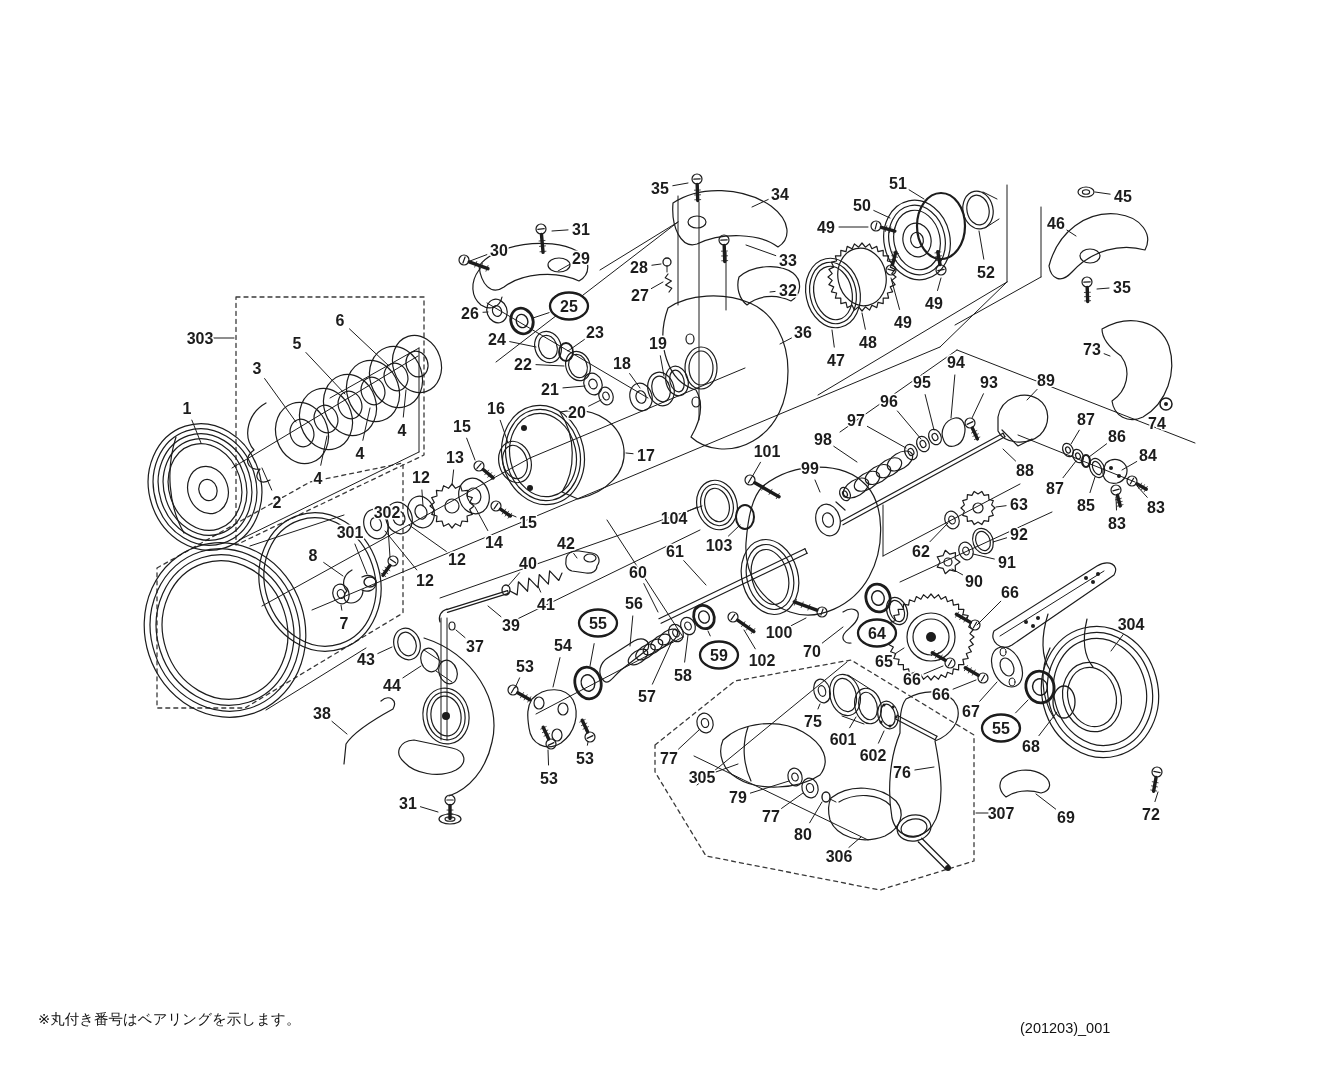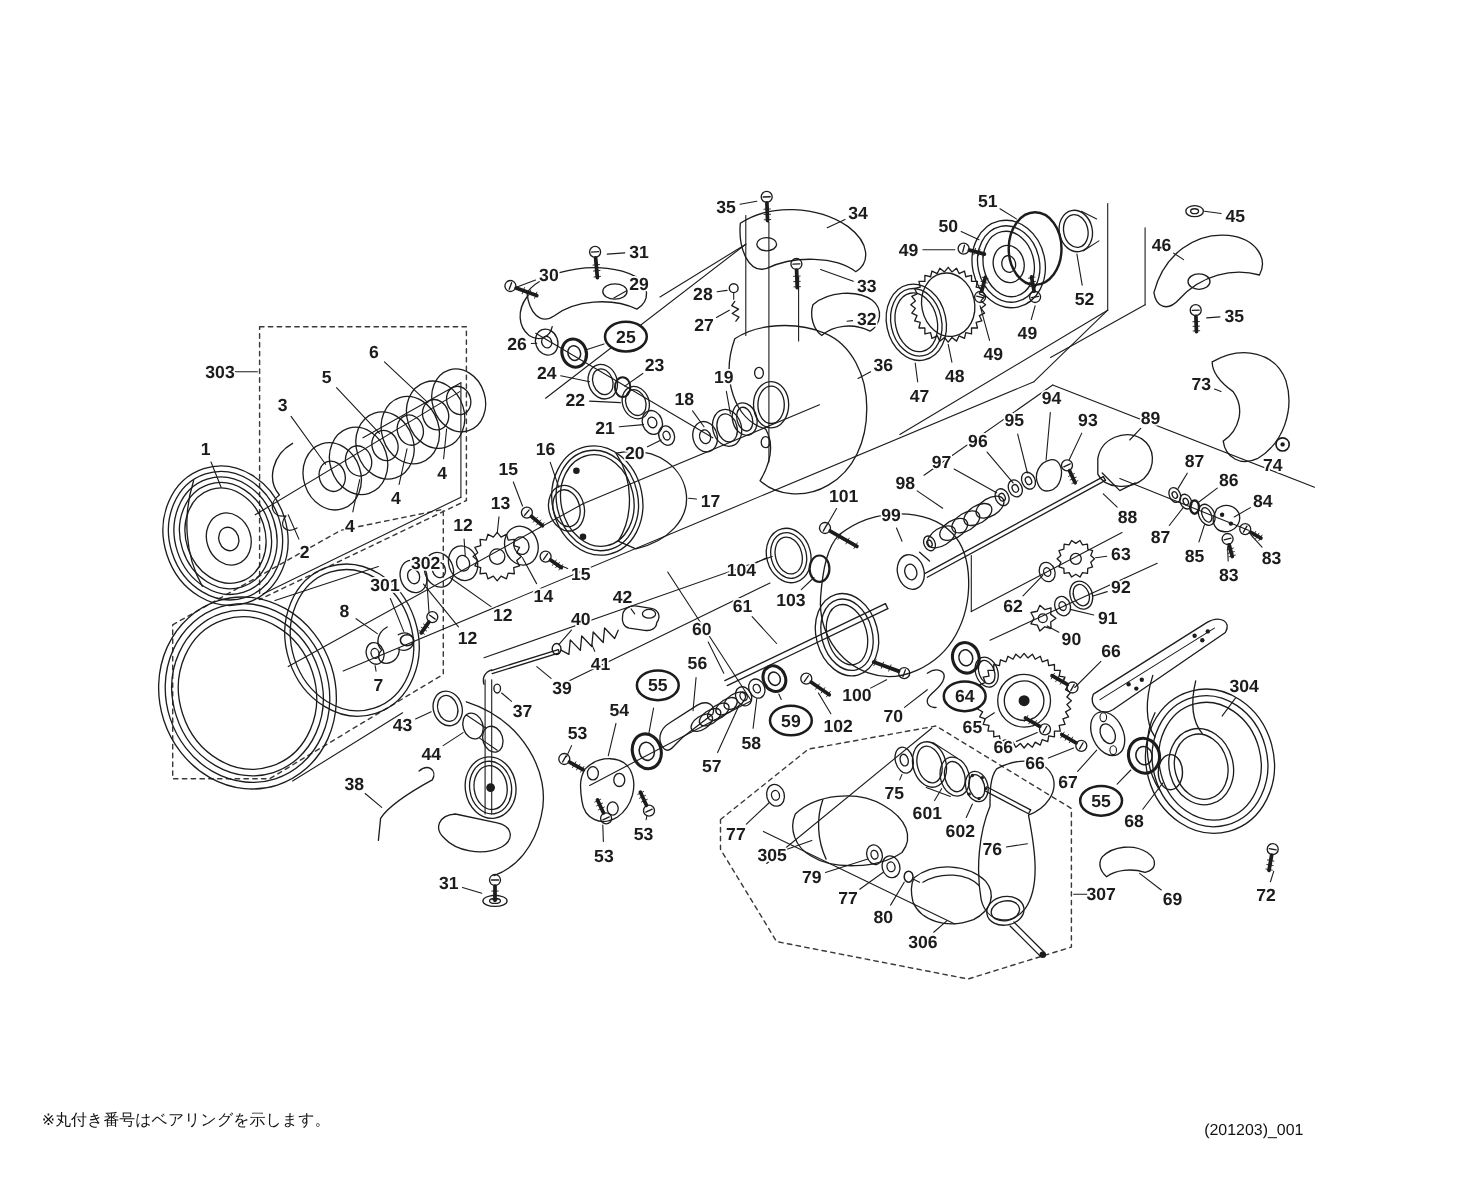--- a/index.html
+++ b/index.html
@@ -1,21 +1,21 @@
 <!DOCTYPE html>
 <html><head>
 <meta charset="utf-8">
 <style>
   html,body{margin:0;padding:0;background:#fff;}
   #page{position:relative;width:1325px;height:1074px;background:#fff;overflow:hidden;
         font-family:"Liberation Sans","DejaVu Sans",sans-serif;}
   #diagram-svg{position:absolute;left:0;top:0;}
   #footnotes{position:absolute;left:38px;top:952px;font-size:14.5px;line-height:27px;color:#111;
              font-family:"DejaVu Sans","Liberation Sans",sans-serif;white-space:pre;}
-  #docnum{position:absolute;left:1020px;top:1020px;width:165px;text-align:right;
+  #docnum{position:absolute;left:1020px;top:1020px;width:165px;
           font-size:14.5px;color:#111;font-family:"Liberation Sans",sans-serif;}
 </style>
 </head>
 <body>
 
 <div id="page">
   <svg id="diagram-svg" width="1325" height="1074" viewBox="0 0 1325 1074" xmlns="http://www.w3.org/2000/svg">
       <g fill="none" stroke="#1c1c1c" stroke-width="1.2" stroke-linecap="round" stroke-linejoin="round">
         <polygon points="236,297 424,297 424,455 236,545" stroke="#3a3a3a" stroke-width="1.3" stroke-dasharray="4 4"></polygon>
         <polygon points="157,568 310,482 403,463 403,613 245,708 157,708" stroke="#3a3a3a" stroke-width="1.3" stroke-dasharray="4 4"></polygon>

